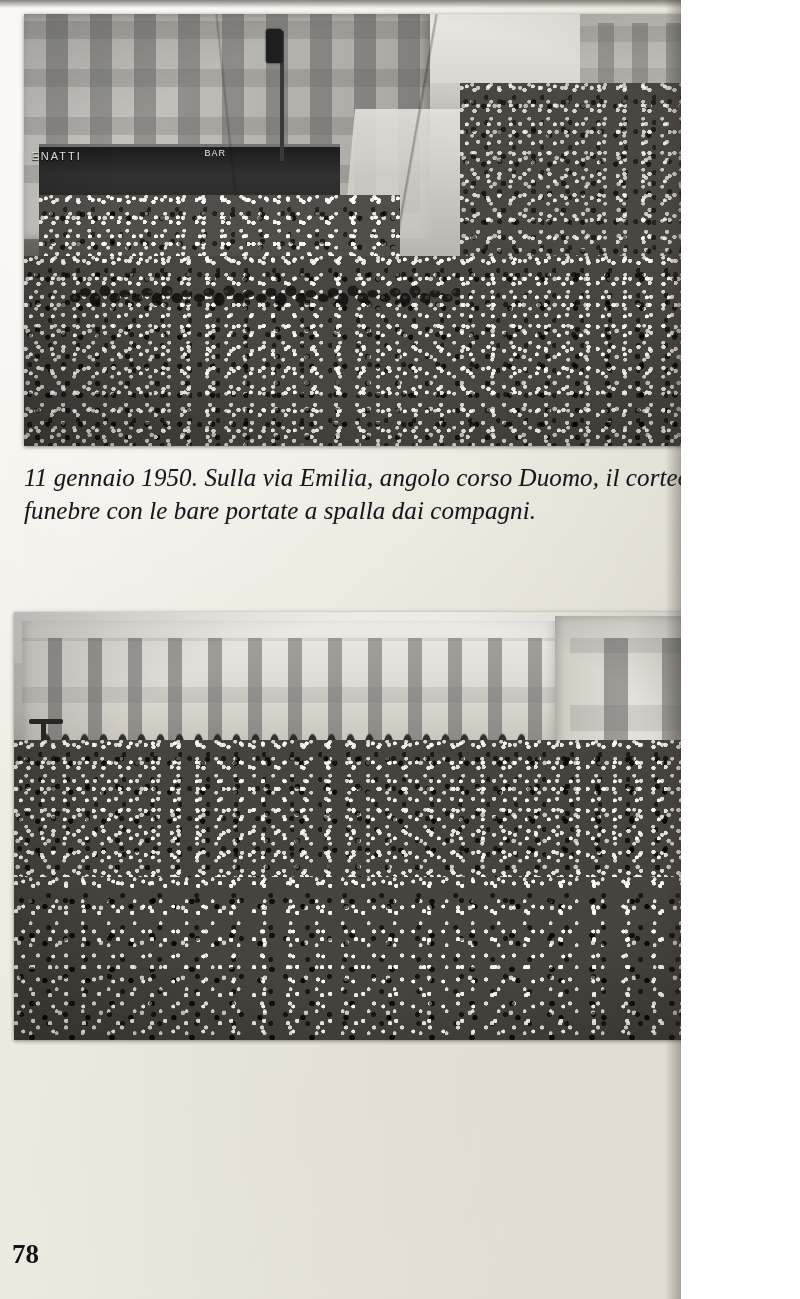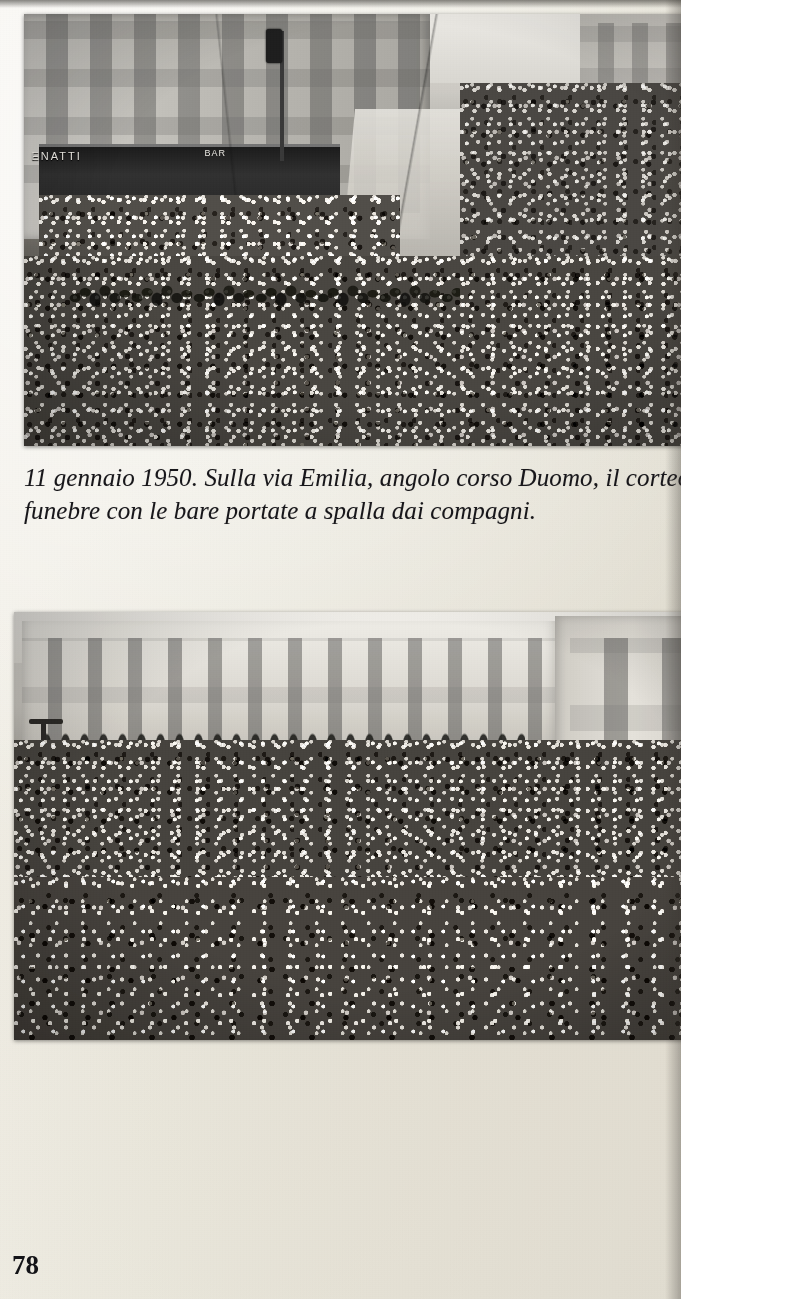--- a/index.html
+++ b/index.html
@@ -241,21 +241,21 @@
     width: 722px;
     left: 24px;
     text-shadow: 0 0 1px rgba(0,0,0,.18);
   }
   #caption-one { top: 462px; }
   #caption-two { top: 1058px; }
 
   .page-number {
     position: absolute;
     left: 12px;
-    bottom: 18px;
+    bottom: 29px;
     font-family: "Liberation Serif", serif;
     font-weight: bold;
     font-size: 27px;
     color: #131317;
   }
 
   
   .edge-top {
     position: absolute; left: 0; top: 0; width: 100%; height: 8px;
     background: linear-gradient(180deg, rgba(40,38,34,.55), rgba(40,38,34,0));

